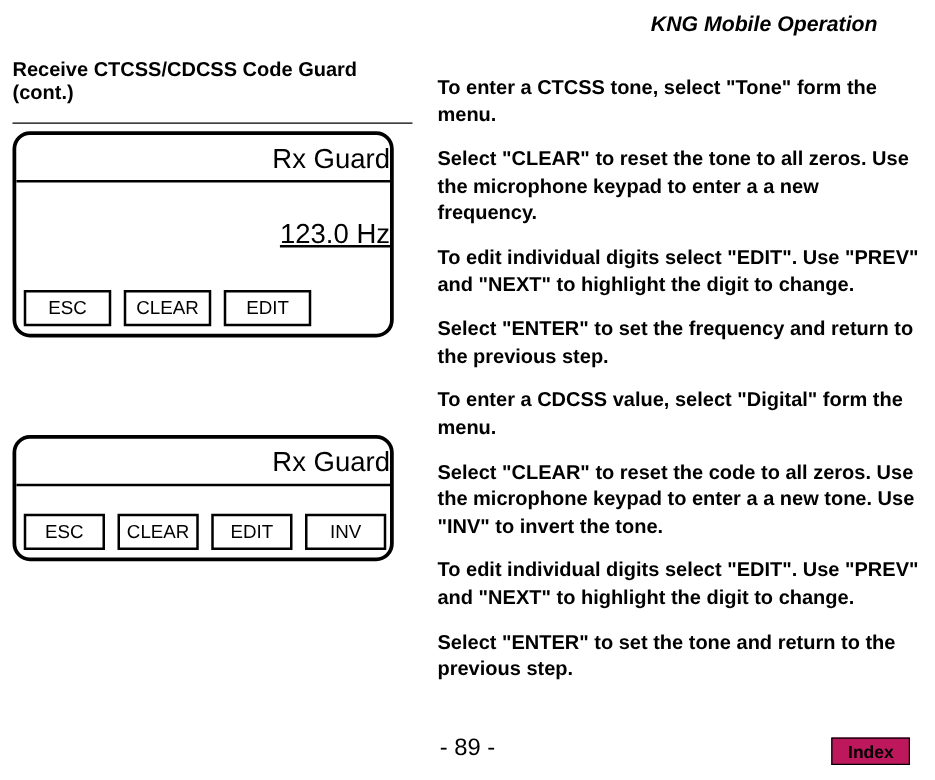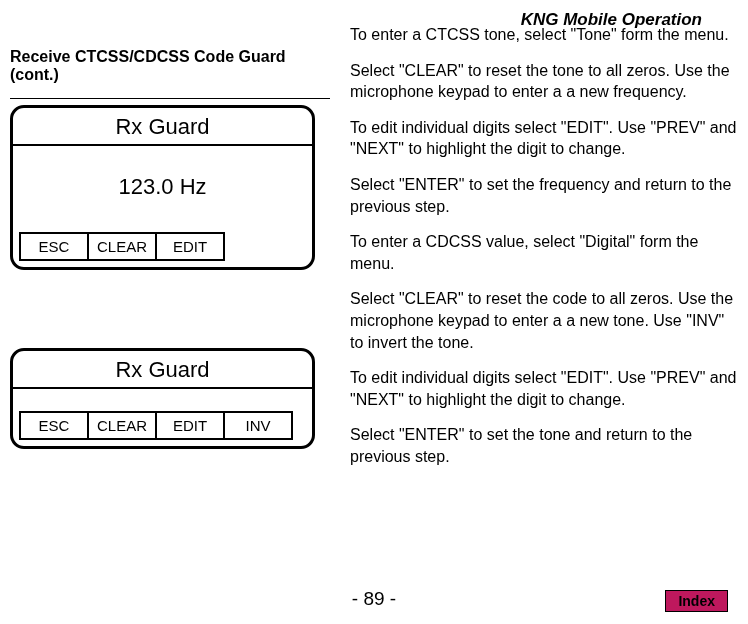--- a/index.html
+++ b/index.html
@@ -4,23 +4,23 @@
   <style>
     * { box-sizing: border-box; margin: 0; padding: 0; }
     body { font-family: Arial, Helvetica, sans-serif; background: #fff; width: 748px; height: 624px; position: relative; color: #000; }
     .header-title { font-style: italic; font-weight: bold; font-size: 17px; text-align: right; padding: 10px 30px 8px 0; position: absolute; top: 0; right: 16px; }
     .section-title { font-weight: bold; font-size: 16px; border-bottom: 1px solid #000; padding-bottom: 14px; margin: 48px 0 6px 0; }
     .content { display: flex; gap: 20px; padding: 0 10px; }
     .left-col { width: 320px; flex-shrink: 0; }
     .right-col { flex: 1; font-size: 16px; line-height: 1.35; }
     .right-col p { margin-bottom: 14px; }
     .screen-box { border: 3px solid #000; border-radius: 14px; width: 305px; background: #fff; overflow: hidden; margin-bottom: 78px; }
-    .screen-title { text-align: center; font-size: 22px; padding: 6px 0 4px 0; border-bottom: 2px solid #000; }
-    .screen-value { text-align: center; font-size: 22px; padding: 28px 0 10px 0; }
-    .screen-buttons { display: flex; gap: 0; padding: 22px 5px 6px 6px; }
+    .screen-title { text-align: right; font-size: 22px; padding: 6px 0 4px 0; border-bottom: 2px solid #000; }
+    .screen-value { text-align: right; font-size: 22px; padding: 28px 0 10px 0; text-decoration: underline; }
+    .screen-buttons { display: flex; gap: 12px; padding: 22px 5px 6px 6px; }
     .screen-btn { border: 2px solid #000; font-size: 15px; font-weight: 400; text-align: center; padding: 4px 0; width: 70px; margin-right: -2px; background: #fff; }
     .screen-btn:first-child { margin-left: 0; }
     .page-num { position: absolute; bottom: 14px; left: 50%; transform: translateX(-50%); font-size: 19px; }
     .index-box { position: absolute; bottom: 12px; right: 20px; background: #be185d; border: 1px solid #000; padding: 2px 12px; font-size: 14px; font-weight: bold; }
   </style>
 </head>
 <body>
 
 <div class="header-title">KNG Mobile Operation</div>
 
@@ -42,21 +42,21 @@
       <div class="screen-title">Rx Guard</div>
       <div class="screen-buttons">
         <div class="screen-btn">ESC</div>
         <div class="screen-btn">CLEAR</div>
         <div class="screen-btn">EDIT</div>
         <div class="screen-btn">INV</div>
       </div>
     </div>
   </div>
 
-  <div class="right-col" style="margin-top:24px;">
+  <div class="right-col" style="margin-top:60px;font-weight:bold;">
     <p>To enter a CTCSS tone, select "Tone" form the menu.</p>
     <p>Select "CLEAR" to reset the tone to all zeros. Use the microphone keypad to enter a a new frequency.</p>
     <p>To edit individual digits select "EDIT". Use "PREV" and "NEXT" to highlight the digit to change.</p>
     <p>Select "ENTER" to set the frequency and return to the previous step.</p>
     <p>To enter a CDCSS value, select "Digital" form the menu.</p>
     <p>Select "CLEAR" to reset the code to all zeros. Use the microphone keypad to enter a a new tone. Use "INV" to invert the tone.</p>
     <p>To edit individual digits select "EDIT". Use "PREV" and "NEXT" to highlight the digit to change.</p>
     <p>Select "ENTER" to set the tone and return to the previous step.</p>
   </div>
 </div>

